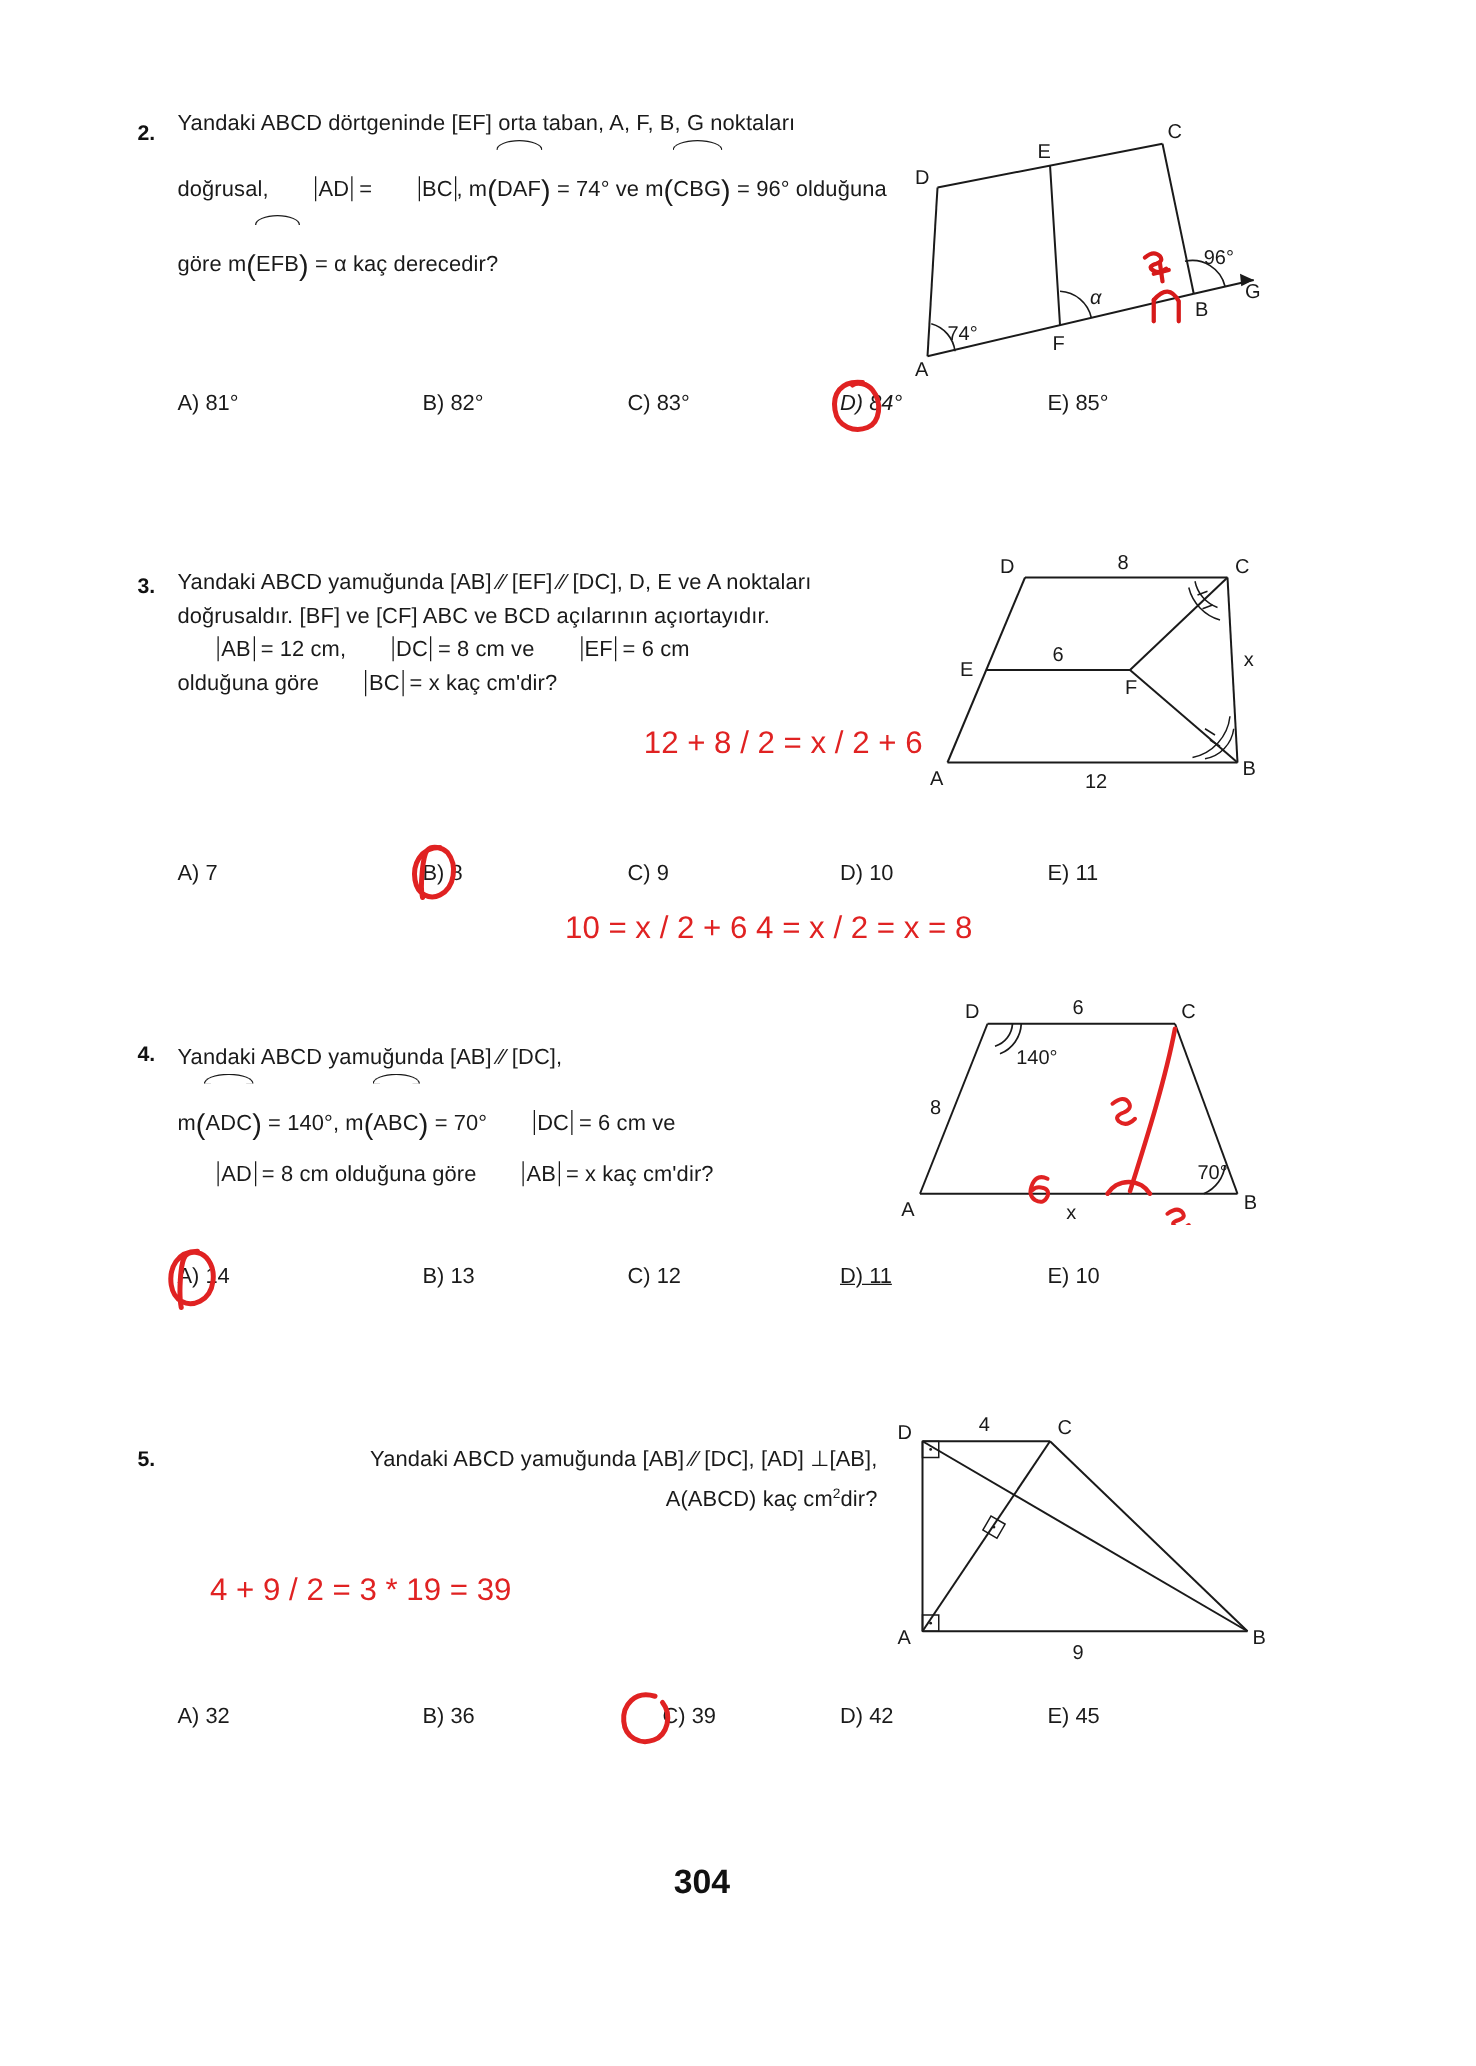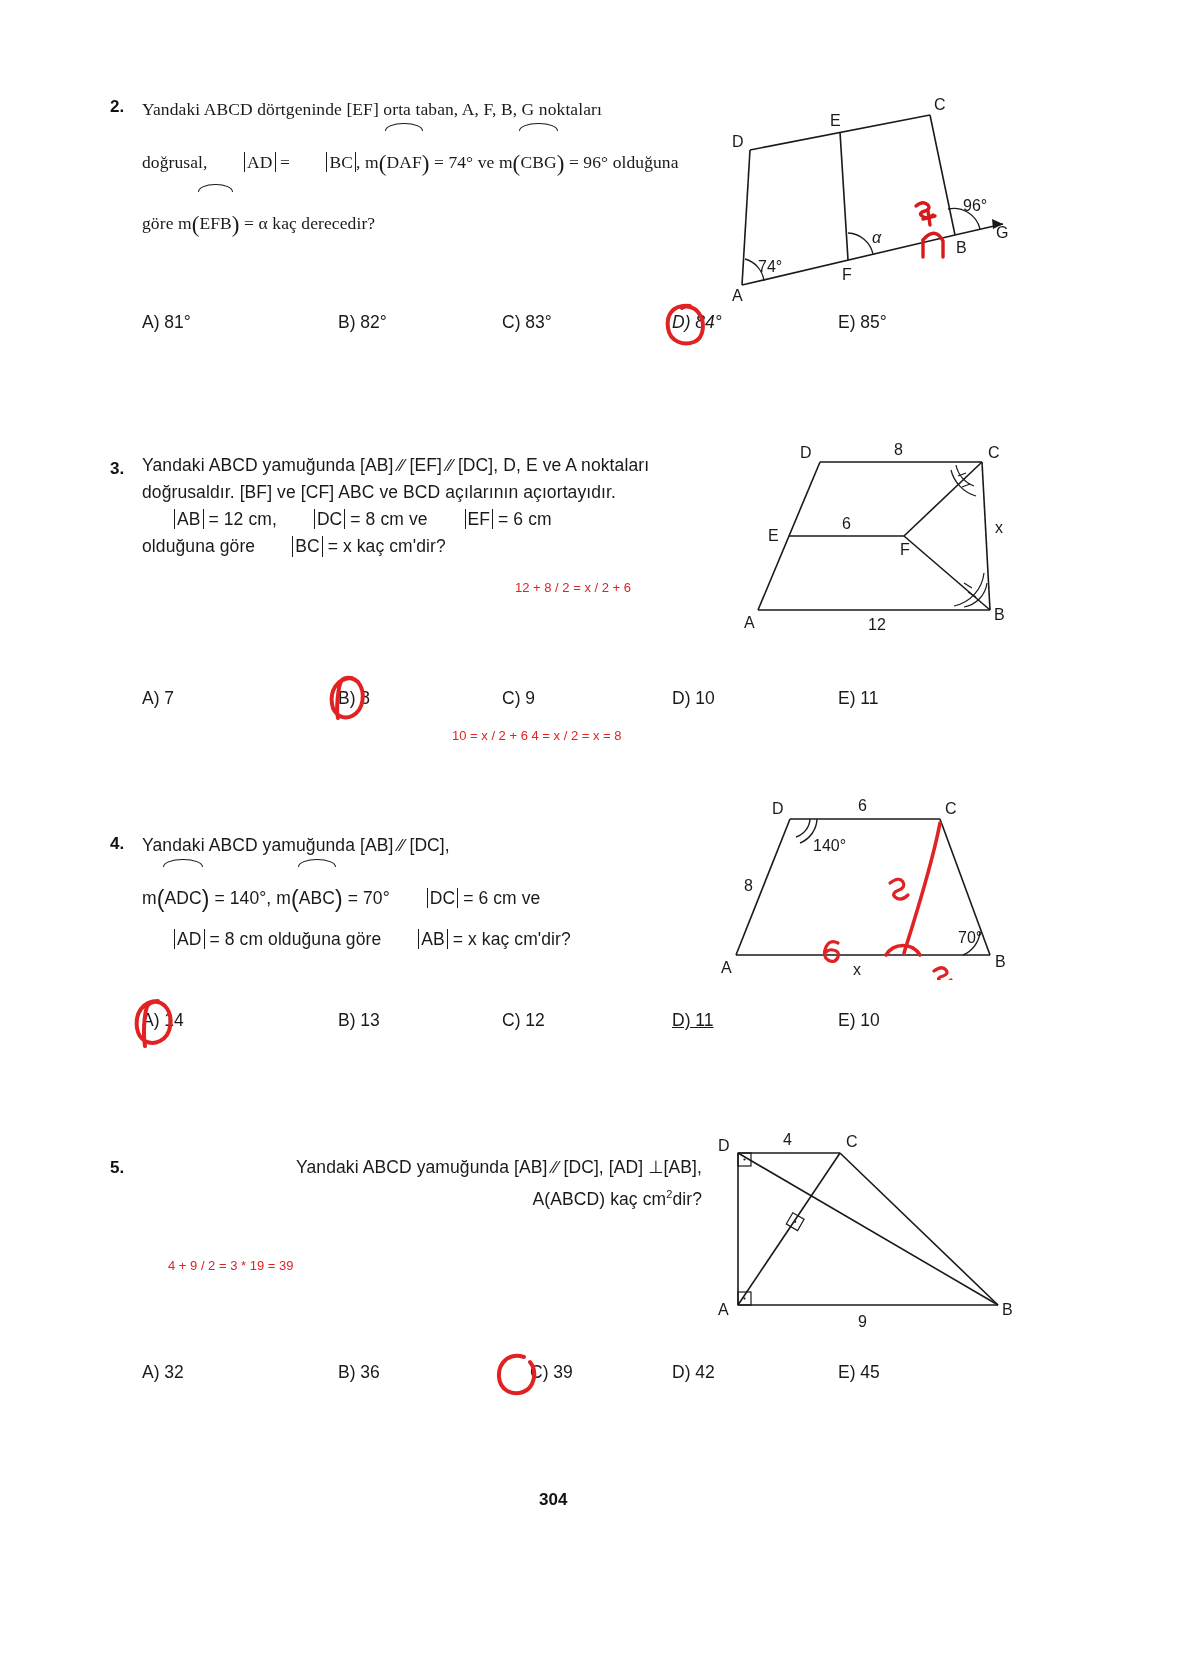--- a/index.html
+++ b/index.html
@@ -65,46 +65,46 @@
     font-size: 17.5px;
     color: #1a1a1a;
   }
   .opt {
     position: absolute;
     white-space: nowrap;
   }
   .redtext {
     position: absolute;
     color: #e02222;
-    font-size: 13px;
+    font-size: 25px;
     white-space: nowrap;
   }
   .fig {
     position: absolute;
   }
   .page-no {
     position: absolute;
     font-weight: bold;
-    font-size: 17px;
+    font-size: 27px;
     color: #111;
   }
   .circ-mark {
     position: absolute;
     pointer-events: none;
   }
   sup.sq { font-size: 11px; vertical-align: super; }
 </style>
 </head>
 <body>
 
 <div id="page">
 
   <div class="q-block">
     <div class="q-num" style="left:110px; top:97px;">2.</div>
-    <div class="q-text" id="q2text" style="left:142px; top:92px; width:600px;font-family:Liberation Serif, serif;">
+    <div class="q-text" id="q2text" style="left:142px; top:81px; width:600px;">
         <span class="ln"><span>Yandaki ABCD dörtgeninde </span><span>[EF]</span><span> orta taban, A, F, B, G noktaları</span></span>
         <span class="ln"><span>doğrusal, </span><span class="bar">AD</span><span> = </span><span class="bar">BC</span><span>, m</span><span><span class="paren">(</span><span class="ovl">DAF</span><span class="paren">)</span></span><span> = 74° ve m</span><span><span class="paren">(</span><span class="ovl">CBG</span><span class="paren">)</span></span><span> = 96° olduğuna</span></span>
         <span class="ln"><span>göre m</span><span><span class="paren">(</span><span class="ovl">EFB</span><span class="paren">)</span></span><span> = α kaç derecedir?</span></span>
       </div>
 
     <svg class="fig" style="left:720px; top:85px;" width="310" height="230" viewBox="0 0 310 230">
 
       <line x1="22" y1="200" x2="235" y2="150" stroke="#1a1a1a" stroke-width="1.6"></line>
       <line x1="235" y1="150" x2="210" y2="30" stroke="#1a1a1a" stroke-width="1.6"></line>
       <line x1="210" y1="30" x2="30" y2="65" stroke="#1a1a1a" stroke-width="1.6"></line>

